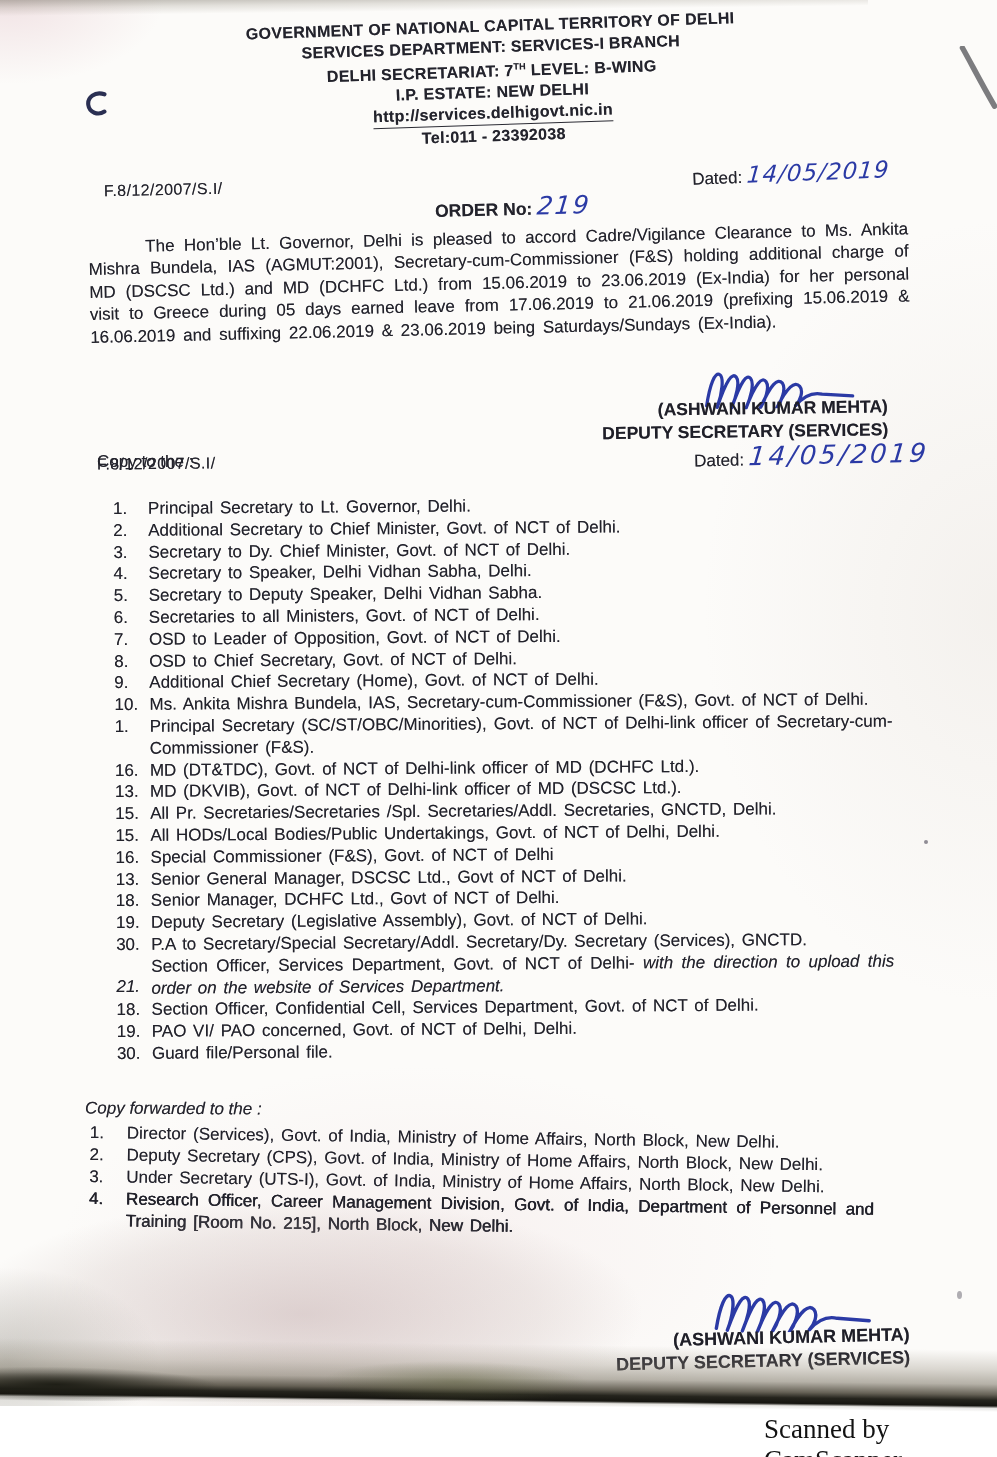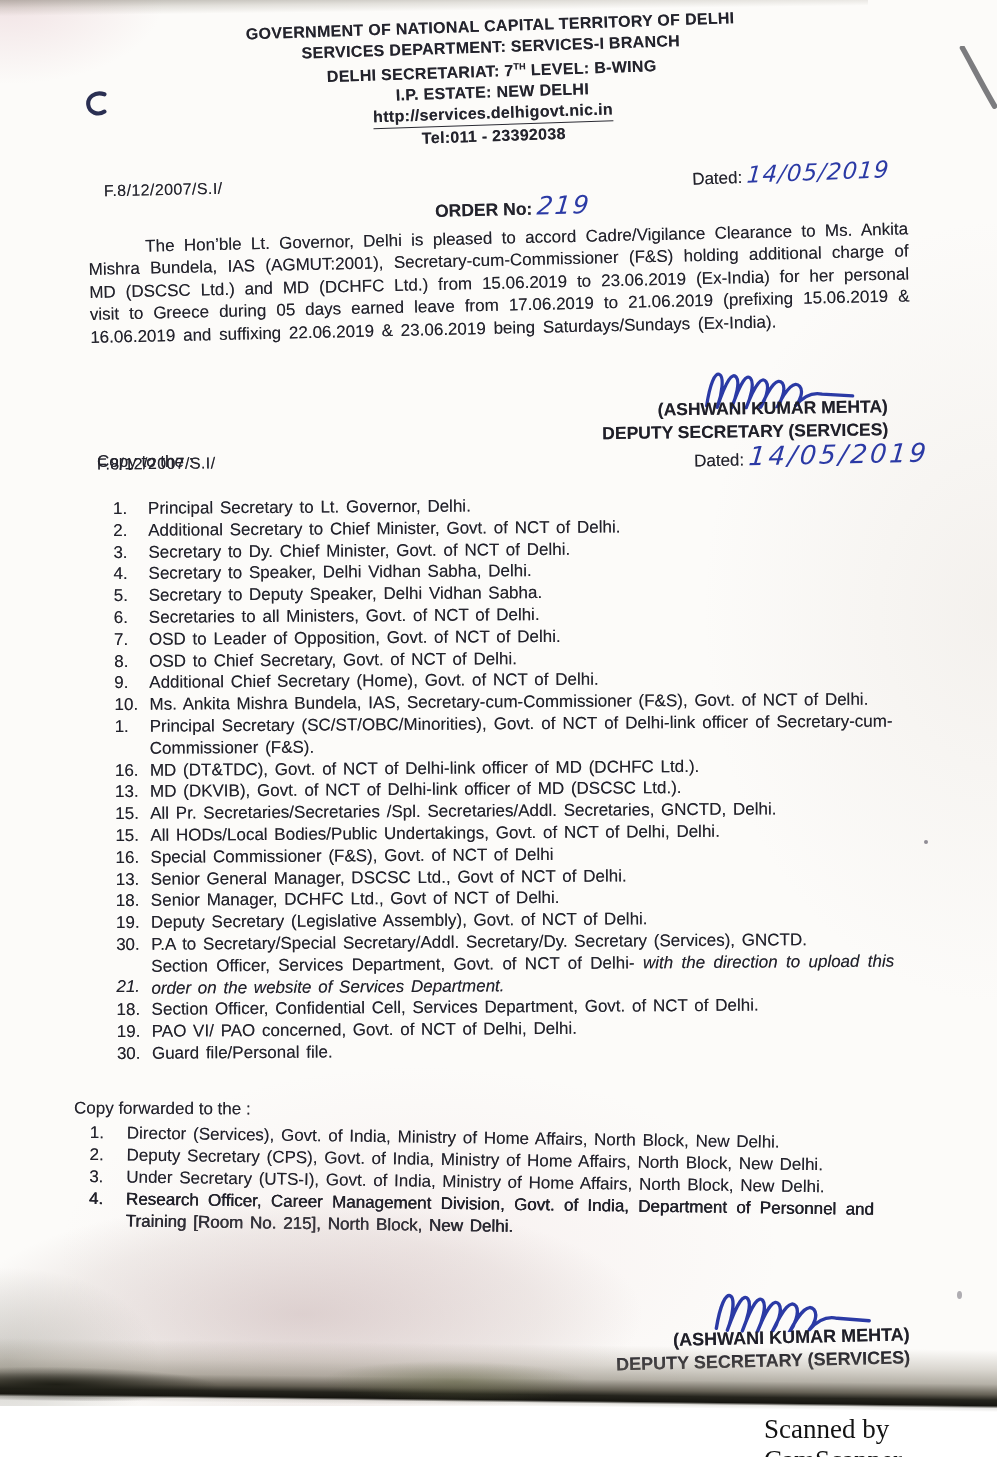--- a/index.html
+++ b/index.html
@@ -126,21 +126,21 @@
     <div class="li"><span class="num">13.</span><span>Senior General Manager, DSCSC Ltd., Govt of NCT of Delhi.</span></div>
     <div class="li"><span class="num">18.</span><span>Senior Manager, DCHFC Ltd., Govt of NCT of Delhi.</span></div>
     <div class="li"><span class="num">19.</span><span>Deputy Secretary (Legislative Assembly), Govt. of NCT of Delhi.</span></div>
     <div class="li"><span class="num">30.</span><span>P.A to Secretary/Special Secretary/Addl. Secretary/Dy. Secretary (Services), GNCTD.</span></div>
     <div class="li"><span class="num" style="font-style:italic;margin-top:20px;">21.</span><span><span>Section Officer, Services Department, Govt. of NCT of Delhi- </span><em class="ital">with the direction to upload this order on the website of Services Department.</em></span></div>
     <div class="li"><span class="num">18.</span><span>Section Officer, Confidential Cell, Services Department, Govt. of NCT of Delhi.</span></div>
     <div class="li"><span class="num">19.</span><span>PAO VI/ PAO concerned, Govt. of NCT of Delhi, Delhi.</span></div>
     <div class="li"><span class="num">30.</span><span>Guard file/Personal file.</span></div>
   </div>
 
-  <div class="abs listhead soft" style="left:74px;top:1099px;transform:rotate(.3deg);">Copy forwarded to the :</div>
+  <div class="abs listhead soft" style="left:85px;top:1099px;transform:rotate(.3deg);font-style:italic;">Copy forwarded to the :</div>
   <div class="abs list cflist soft">
     <div class="li"><span class="num">1.</span><span>Director (Services), Govt. of India, Ministry of Home Affairs, North Block, New Delhi.</span></div>
     <div class="li"><span class="num">2.</span><span>Deputy Secretary (CPS), Govt. of India, Ministry of Home Affairs, North Block, New Delhi.</span></div>
     <div class="li"><span class="num">3.</span><span>Under Secretary (UTS-I), Govt. of India, Ministry of Home Affairs, North Block, New Delhi.</span></div>
     <div class="li heavy"><span class="num">4.</span><span>Research Officer, Career Management Division, Govt. of India, Department of Personnel and Training [Room No. 215], North Block, New Delhi.</span></div>
   </div>
 
   <svg class="abs" style="left:710px;top:1286px;transform:rotate(-1deg);" width="172" height="46" viewBox="0 0 170 46">
     <use href="#sigpath"></use>
   </svg>

